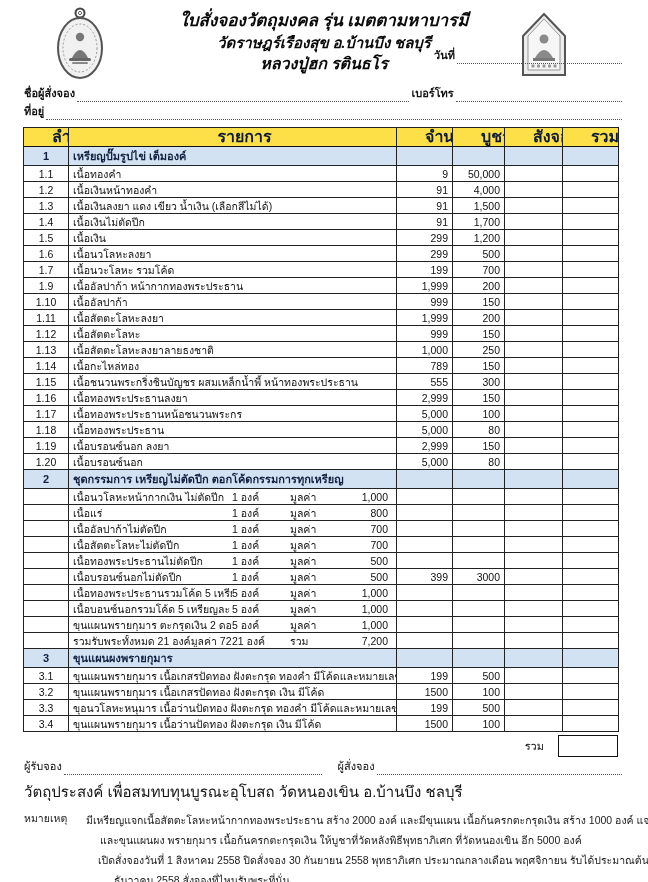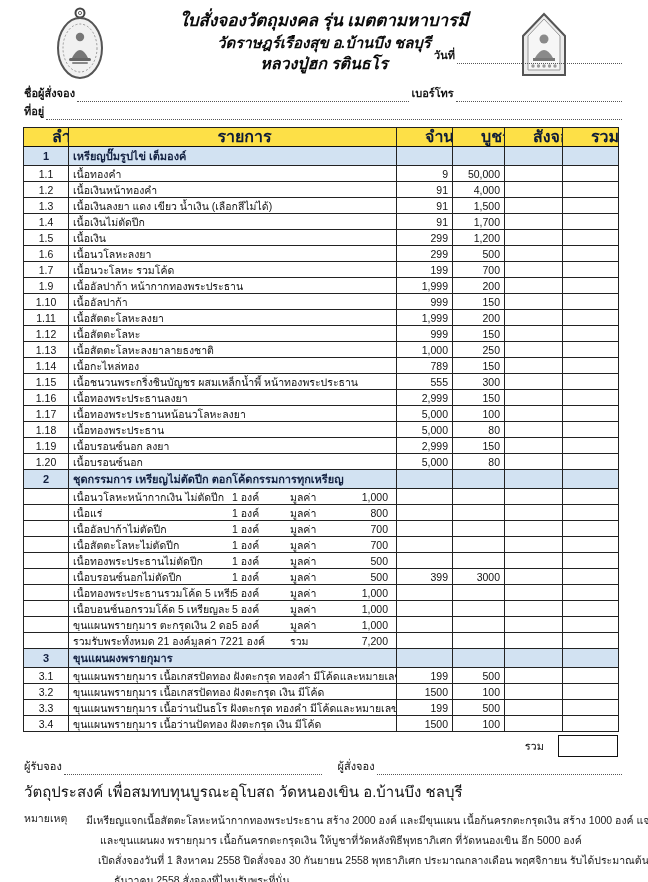--- a/index.html
+++ b/index.html
@@ -272,21 +272,21 @@
         <tr class="item-row">
           <td class="c-no">1.16</td>
           <td class="c-name">เนื้อทองพระประธานลงยา</td>
           <td class="c-qty">2,999</td>
           <td class="c-price">150</td>
           <td></td>
           <td></td>
         </tr>
         <tr class="item-row">
           <td class="c-no">1.17</td>
-          <td class="c-name">เนื้อทองพระประธานหน้อนวโลหะลงยา</td>
+          <td class="c-name">เนื้อทองพระประธานหน้อชนวนพระกร</td>
           <td class="c-qty">5,000</td>
           <td class="c-price">100</td>
           <td></td>
           <td></td>
         </tr>
         <tr class="item-row">
           <td class="c-no">1.18</td>
           <td class="c-name">เนื้อทองพระประธาน</td>
           <td class="c-qty">5,000</td>
           <td class="c-price">80</td>
@@ -486,21 +486,21 @@
         <tr class="item-row">
           <td class="c-no">3.2</td>
           <td class="c-name">ขุนแผนพรายกุมาร เนื้อเกสรปัดทอง ฝังตะกรุด เงิน มีโค้ด</td>
           <td class="c-qty">1500</td>
           <td class="c-price">100</td>
           <td></td>
           <td></td>
         </tr>
         <tr class="item-row">
           <td class="c-no">3.3</td>
-          <td class="c-name">ขุนแผนพรายกุมาร เนื้อว่านปันธโร ฝังตะกรุด ทองคำ มีโค้ดและหมายเลข</td>
+          <td class="c-name">ขุอนวโลหะหนุมาร เนื้อว่านปัดทอง ฝังตะกรุด ทองคำ มีโค้ดและหมายเลข</td>
           <td class="c-qty">199</td>
           <td class="c-price">500</td>
           <td></td>
           <td></td>
         </tr>
         <tr class="item-row">
           <td class="c-no">3.4</td>
           <td class="c-name">ขุนแผนพรายกุมาร เนื้อว่านปัดทอง ฝังตะกรุด เงิน มีโค้ด</td>
           <td class="c-qty">1500</td>
           <td class="c-price">100</td>

